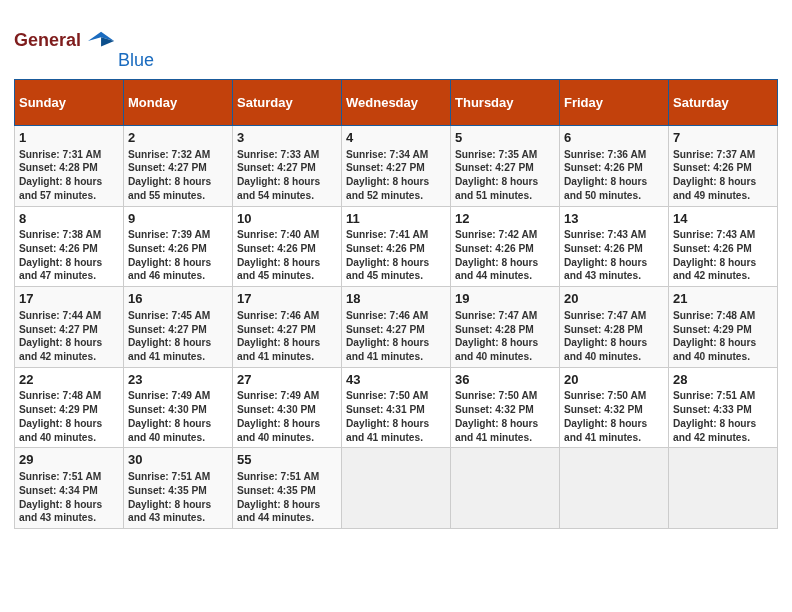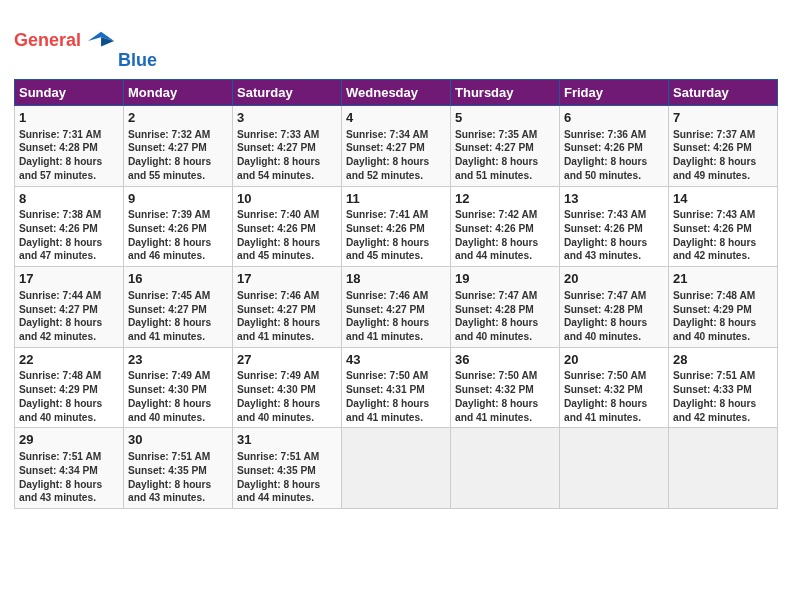--- a/index.html
+++ b/index.html
@@ -41,25 +41,25 @@
       font-size: 14px;
       color: #555;
       margin-top: 2px;
     }
     .calendar {
       width: 100%;
       border-collapse: collapse;
       table-layout: fixed;
     }
     .calendar th {
-      background-color: #701a75;
+      background-color: #c2410c;
       color: #fff;
       font-size: 13px;
       font-weight: bold;
-      padding: 5px 4px;
+      padding: 15px 4px;
       text-align: left;
       border: 1px solid #1a5a9a;
     }
     .calendar td {
       border: 1px solid #ccc;
       vertical-align: top;
       padding: 3px 4px 3px 4px;
       font-size: 10.2px;
       line-height: 1.35;
       background: #fff;
@@ -88,27 +88,27 @@
   </style>
 </head>
 <body>
 
 <div class="container">
   <div class="header">
     <div class="logo">
       <div>
         <div style="display:flex;align-items:center;">
           <div style="font-size:18px;font-weight:bold;color:#333;line-height:1.1;">
-            <span style="color:#ef4444;text-align:right;">General</span>
+            <span style="color:#7f1d1d;text-align:right;">General</span>
             <svg class="logo-icon" viewBox="0 0 30 28" style="display:inline-block;vertical-align:middle;margin-left:2px;">
               <polygon points="14,4 28,14 14,10 0,14" fill="#1a6bbf"></polygon>
               <polygon points="14,10 28,14 14,20" fill="#0d4f8c"></polygon>
             </svg>
           </div>
-          <div style="font-size:18px;font-weight:bold;color:#1a6bbf;margin-left:2px;margin-top:40px;">Blue</div>
+          <div style="font-size:18px;font-weight:normal;color:#1a6bbf;margin-left:2px;margin-top:40px;">Blue</div>
         </div>
       </div>
     </div>
     <div class="title-block">
       <div class="month-title"></div>
       <div class="location"></div>
     </div>
   </div>
 
   <table class="calendar">
@@ -156,21 +156,21 @@
           <td><span class="day-number">23</span><span class="day-info">Sunrise: 7:49 AM<br>Sunset: 4:30 PM<br>Daylight: 8 hours and 40 minutes.</span></td>
           <td><span class="day-number">27</span><span class="day-info">Sunrise: 7:49 AM<br>Sunset: 4:30 PM<br>Daylight: 8 hours and 40 minutes.</span></td>
           <td><span class="day-number">43</span><span class="day-info">Sunrise: 7:50 AM<br>Sunset: 4:31 PM<br>Daylight: 8 hours and 41 minutes.</span></td>
           <td><span class="day-number">36</span><span class="day-info">Sunrise: 7:50 AM<br>Sunset: 4:32 PM<br>Daylight: 8 hours and 41 minutes.</span></td>
           <td><span class="day-number">20</span><span class="day-info">Sunrise: 7:50 AM<br>Sunset: 4:32 PM<br>Daylight: 8 hours and 41 minutes.</span></td>
           <td><span class="day-number">28</span><span class="day-info">Sunrise: 7:51 AM<br>Sunset: 4:33 PM<br>Daylight: 8 hours and 42 minutes.</span></td>
         </tr>
         <tr>
           <td><span class="day-number">29</span><span class="day-info">Sunrise: 7:51 AM<br>Sunset: 4:34 PM<br>Daylight: 8 hours and 43 minutes.</span></td>
           <td><span class="day-number">30</span><span class="day-info">Sunrise: 7:51 AM<br>Sunset: 4:35 PM<br>Daylight: 8 hours and 43 minutes.</span></td>
-          <td><span class="day-number">31</span><span class="day-info">Sunrise: 7:51 AM<br>Sunset: 4:35 PM<br>Daylight: 8 hours and 44 minutes.</span></td>
+          <td><span class="day-number">55</span><span class="day-info">Sunrise: 7:51 AM<br>Sunset: 4:35 PM<br>Daylight: 8 hours and 44 minutes.</span></td>
           <td class="empty-cell"></td>
           <td class="empty-cell"></td>
           <td class="empty-cell"></td>
           <td class="empty-cell"></td>
         </tr>
       </tbody>
   </table>
 </div>
 
 </body></html>

